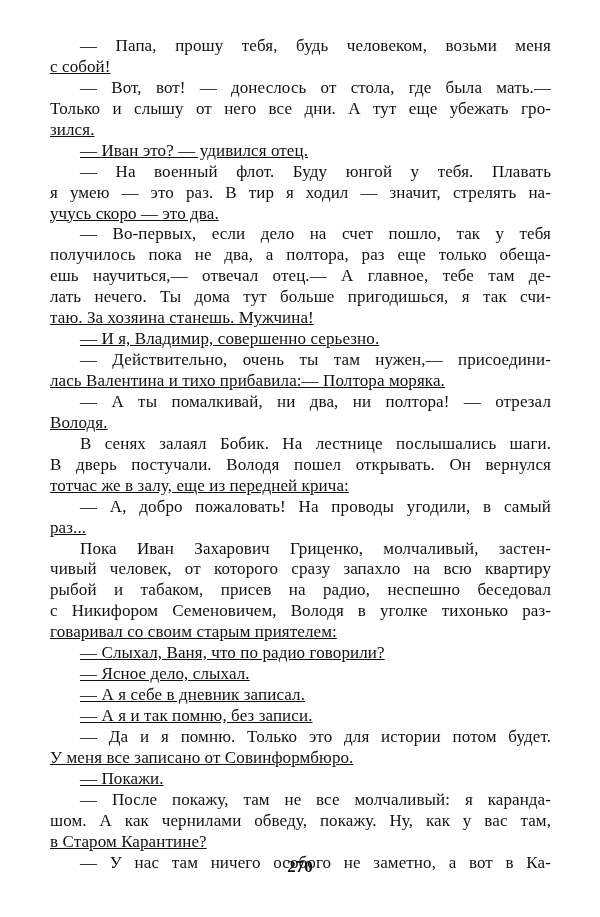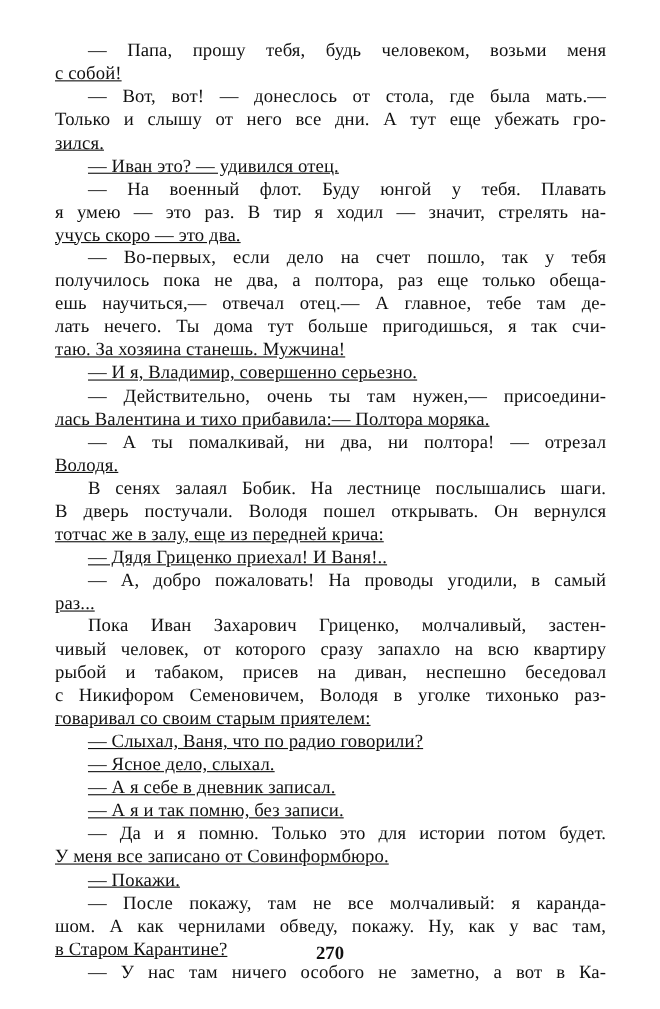--- a/index.html
+++ b/index.html
@@ -67,26 +67,25 @@
     <div class="line">лать нечего. Ты дома тут больше пригодишься, я так счи-</div>
     <div class="line last">таю. За хозяина станешь. Мужчина!</div>
     <div class="line indent last">— И я, Владимир, совершенно серьезно.</div>
     <div class="line indent">— Действительно, очень ты там нужен,— присоедини-</div>
     <div class="line last">лась Валентина и тихо прибавила:— Полтора моряка.</div>
     <div class="line indent">— А ты помалкивай, ни два, ни полтора! — отрезал</div>
     <div class="line last">Володя.</div>
     <div class="line indent">В сенях залаял Бобик. На лестнице послышались шаги.</div>
     <div class="line">В дверь постучали. Володя пошел открывать. Он вернулся</div>
     <div class="line last">тотчас же в залу, еще из передней крича:</div>
-    <div class="line indent last">— Дядя Гриценко приехал! И Ваня!..</div>
     <div class="line indent">— А, добро пожаловать! На проводы угодили, в самый</div>
     <div class="line last">раз...</div>
     <div class="line indent">Пока Иван Захарович Гриценко, молчаливый, застен-</div>
     <div class="line">чивый человек, от которого сразу запахло на всю квартиру</div>
-    <div class="line">рыбой и табаком, присев на диван, неспешно беседовал</div>
+    <div class="line">рыбой и табаком, присев на радио, неспешно беседовал</div>
     <div class="line">с Никифором Семеновичем, Володя в уголке тихонько раз-</div>
     <div class="line last">говаривал со своим старым приятелем:</div>
     <div class="line indent last">— Слыхал, Ваня, что по радио говорили?</div>
     <div class="line indent last">— Ясное дело, слыхал.</div>
     <div class="line indent last">— А я себе в дневник записал.</div>
     <div class="line indent last">— А я и так помню, без записи.</div>
     <div class="line indent">— Да и я помню. Только это для истории потом будет.</div>
     <div class="line last">У меня все записано от Совинформбюро.</div>
     <div class="line indent last">— Покажи.</div>
     <div class="line indent">— После покажу, там не все молчаливый: я каранда-</div>

